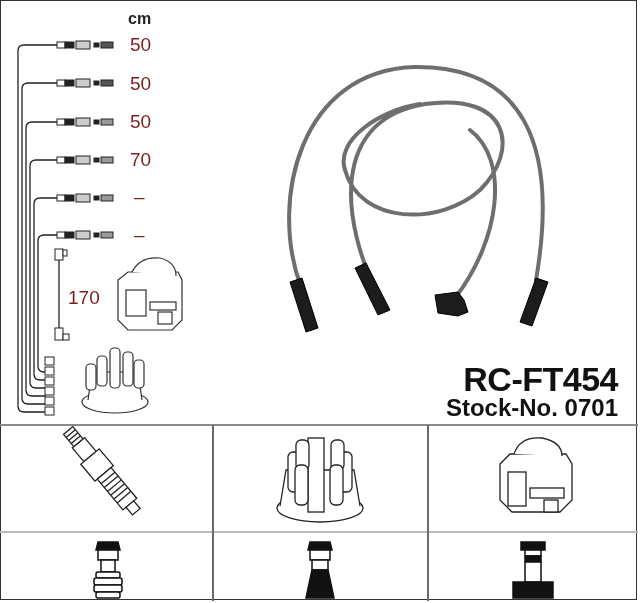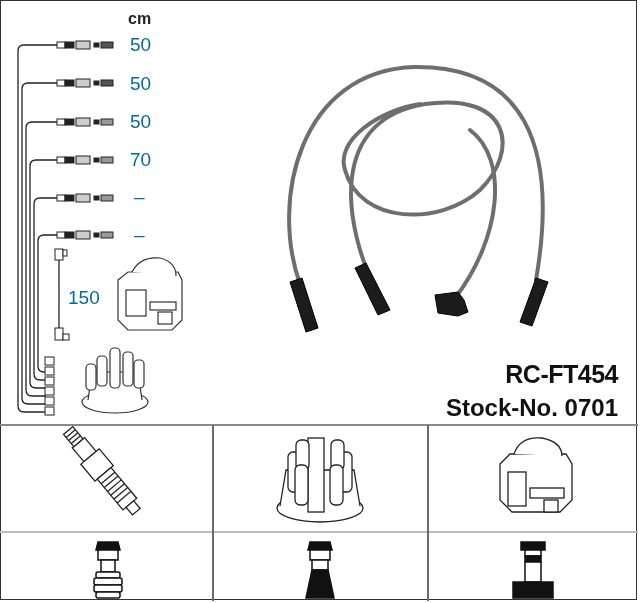--- a/index.html
+++ b/index.html
@@ -1,39 +1,39 @@
 <!DOCTYPE html>
 <html><head>
 <meta charset="utf-8">
 <style>
   html, body { margin:0; padding:0; background:#ffffff; }
   body { width:640px; height:603px; position:relative; overflow:hidden; font-family:"Liberation Sans", sans-serif; color:#111; }
   .frame { position:absolute; left:0; top:0; width:637px; height:600px; border:1.5px solid #333; box-sizing:border-box; }
   .hline { position:absolute; height:2px; background:#8a8a8a; left:0; width:638px; }
   .vline { position:absolute; width:2px; background:#6a6a6a; }
-  .len { position:absolute; font-size:19px; color:#0369a1; }
+  .len { position:absolute; font-size:19px; color:#7f1d1d; }
   .unit { position:absolute; font-size:16px; font-weight:bold; color:#222; }
-  .title { position:absolute; right:22px; top:360px; font-size:25px; font-weight:bold; letter-spacing:-0.5px; }
+  .title { position:absolute; right:22px; top:360px; font-size:34px; font-weight:bold; letter-spacing:-0.5px; }
   .stock { position:absolute; right:22px; top:394px; font-size:24px; font-weight:bold; }
   svg { position:absolute; left:0; top:0; }
 </style>
 </head>
 <body>
 
 <div class="frame"></div>
 
 <div>
   <span class="unit" style="left:128px;top:10px;">cm</span>
   <span class="len" style="left:130px;top:34px;">50</span>
   <span class="len" style="left:130px;top:73px;">50</span>
   <span class="len" style="left:130px;top:111px;">50</span>
   <span class="len" style="left:130px;top:149px;">70</span>
   <span class="len" style="left:134px;top:186px;">–</span>
   <span class="len" style="left:134px;top:224px;">–</span>
-  <span class="len" style="left:68px;top:287px;">150</span>
+  <span class="len" style="left:68px;top:287px;">170</span>
 </div>
 
 <svg width="640" height="603" viewBox="0 0 640 603">
   <g fill="none" stroke="#222" stroke-width="1.3">
 
     <path d="M57 45 L24 45 Q18 45 18 51 L18 406 Q18 412 24 412 L46 412"></path>
     <path d="M57 83 L28 83 Q22 83 22 89 L22 398 Q22 404 28 404 L46 404"></path>
     <path d="M57 122 L32 122 Q26 122 26 128 L26 390 Q26 396 32 396 L46 396"></path>
     <path d="M57 160 L36 160 Q30 160 30 166 L30 382 Q30 388 36 388 L46 388"></path>
     <path d="M57 198 L40 198 Q34 198 34 204 L34 374 Q34 380 40 380 L46 380"></path>

